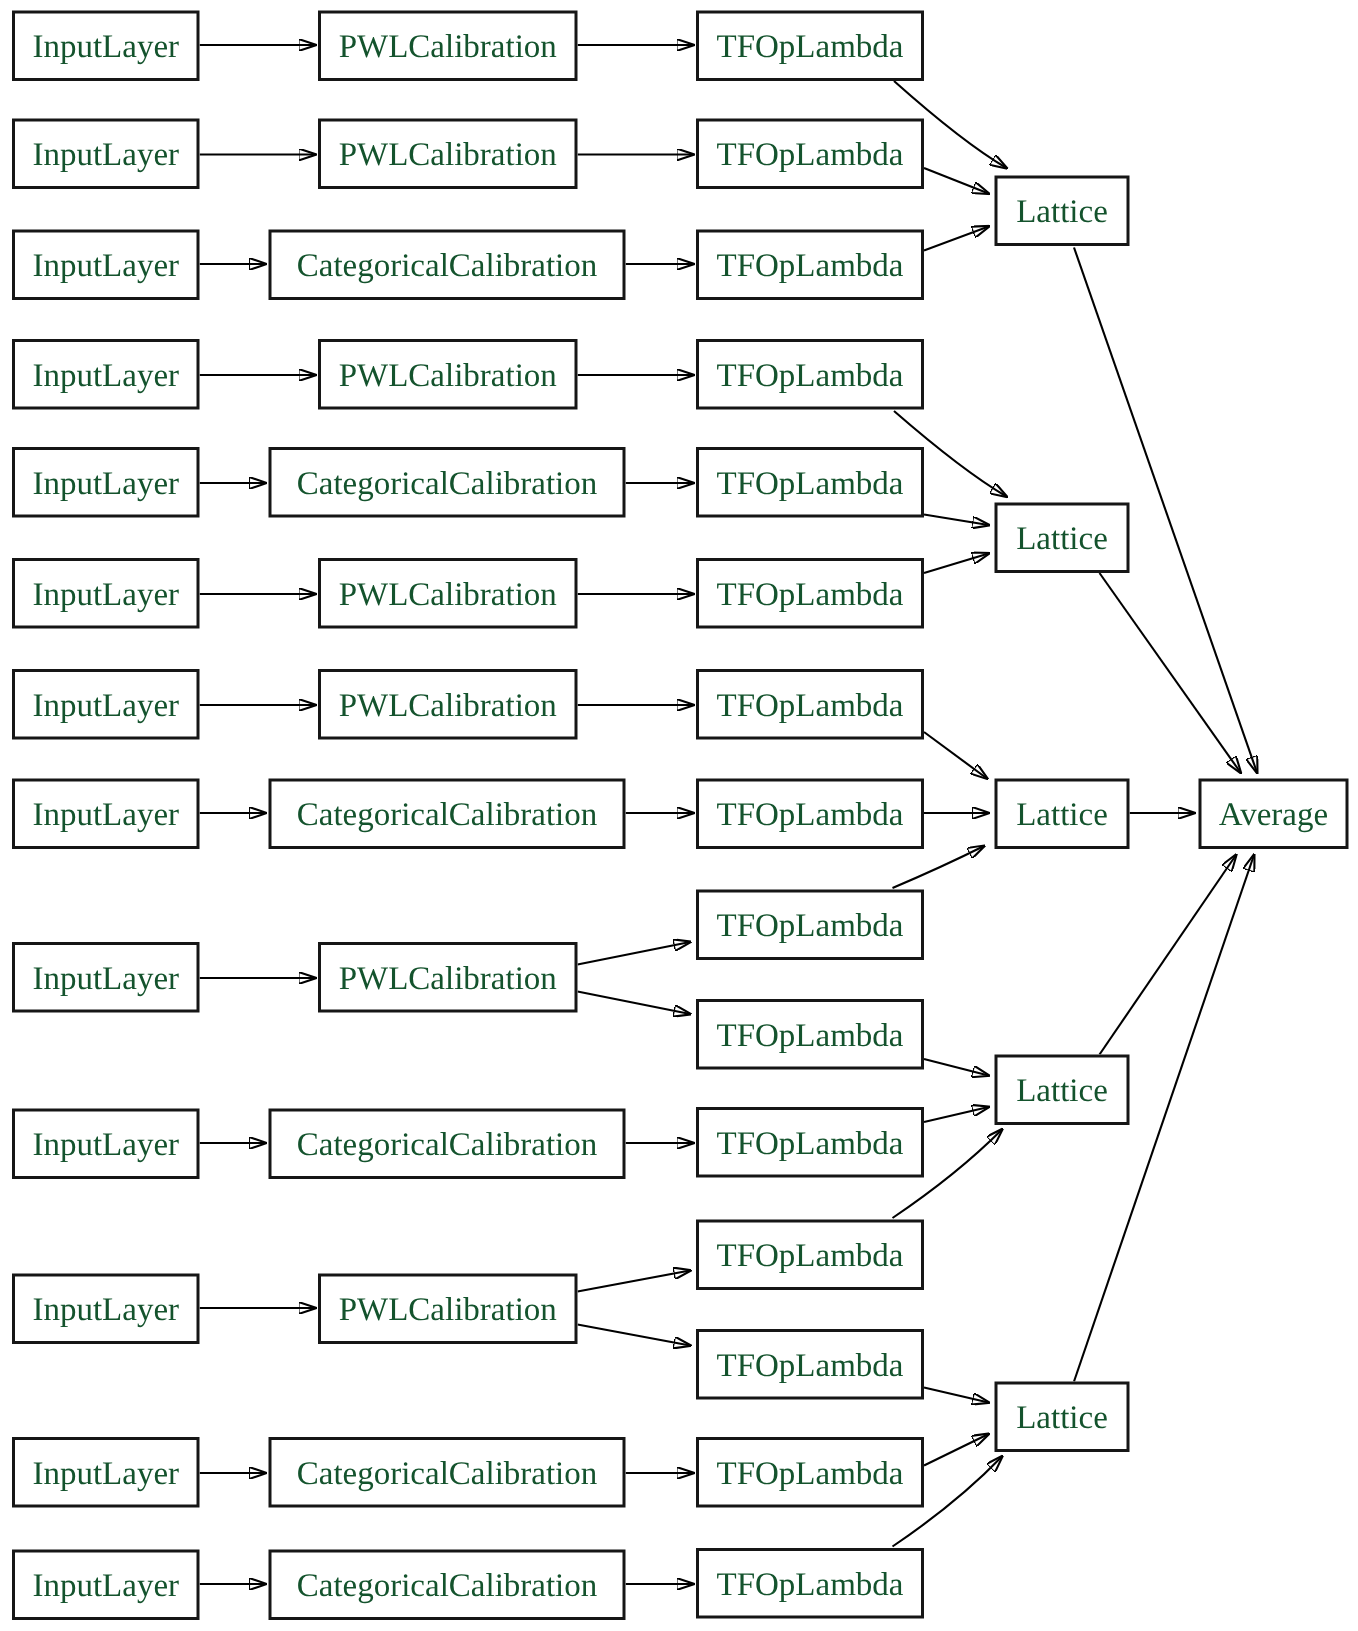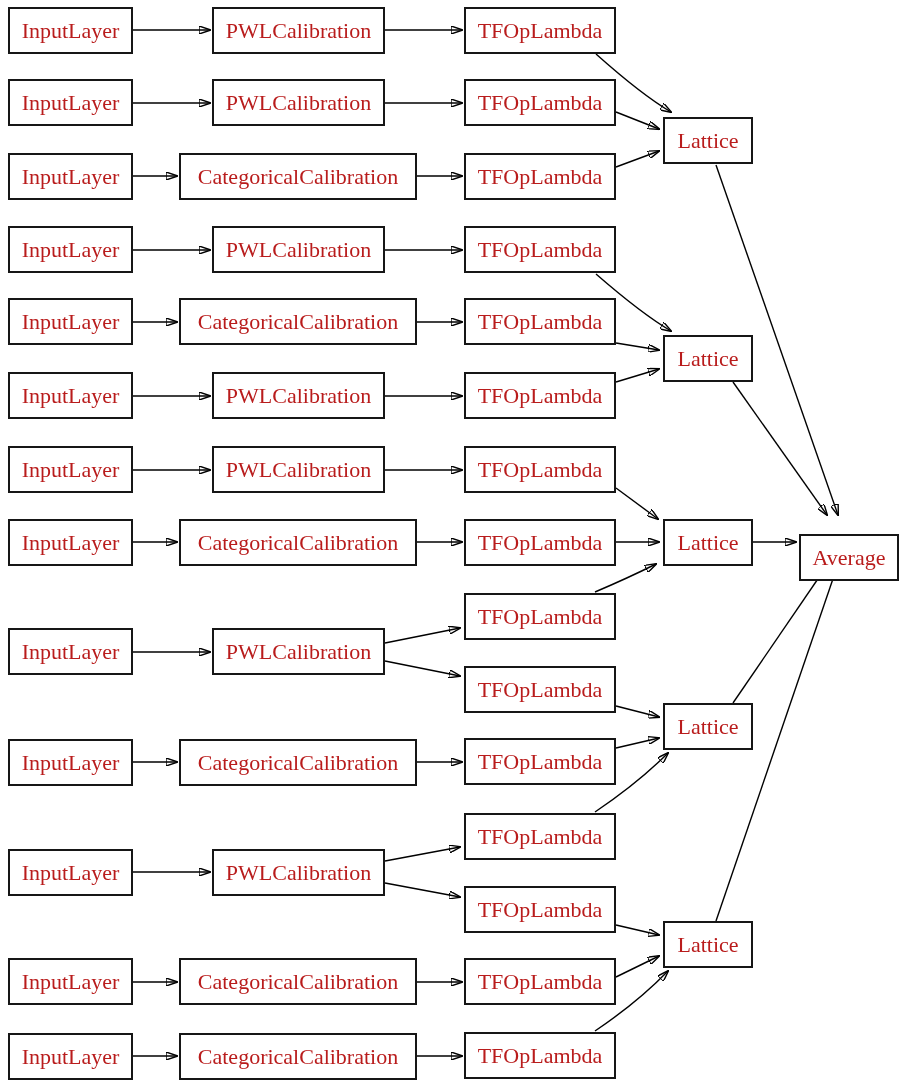--- a/index.html
+++ b/index.html
@@ -12,21 +12,21 @@
   }
   .edges{position:absolute;left:0;top:0;width:905px;height:1087px;}
   .edges path{fill:none;stroke:#000000;stroke-width:1.4px;}
   .node{
     position:absolute;
     box-sizing:border-box;
     height:47px;
     background:#ffffff;
     border:2px solid #161616;
     display:flex;align-items:center;justify-content:center;
-    font-size:22px;color:#b91c1c;white-space:nowrap;
+    font-size:22px;color:#14532d;white-space:nowrap;
     line-height:1;
     font-family:Liberation Serif, serif;
   }
 </style>
 </head>
 <body>
 
 <div class="canvas">
 
   <svg class="edges" viewBox="0 0 905 1087" xmlns="http://www.w3.org/2000/svg">
@@ -132,15 +132,15 @@
   <div class="node" style="left:464px;top:886px;width:152px">TFOpLambda</div>
   <div class="node" style="left:464px;top:958px;width:152px">TFOpLambda</div>
   <div class="node" style="left:464px;top:1032px;width:152px">TFOpLambda</div>
 
   <div class="node" style="left:663px;top:117px;width:90px">Lattice</div>
   <div class="node" style="left:663px;top:335px;width:90px">Lattice</div>
   <div class="node" style="left:663px;top:519px;width:90px">Lattice</div>
   <div class="node" style="left:663px;top:703px;width:90px">Lattice</div>
   <div class="node" style="left:663px;top:921px;width:90px">Lattice</div>
 
-  <div class="node" style="left:799px;top:534px;width:100px">Average</div>
+  <div class="node" style="left:799px;top:519px;width:100px">Average</div>
 
 </div>
 
 </body></html>

